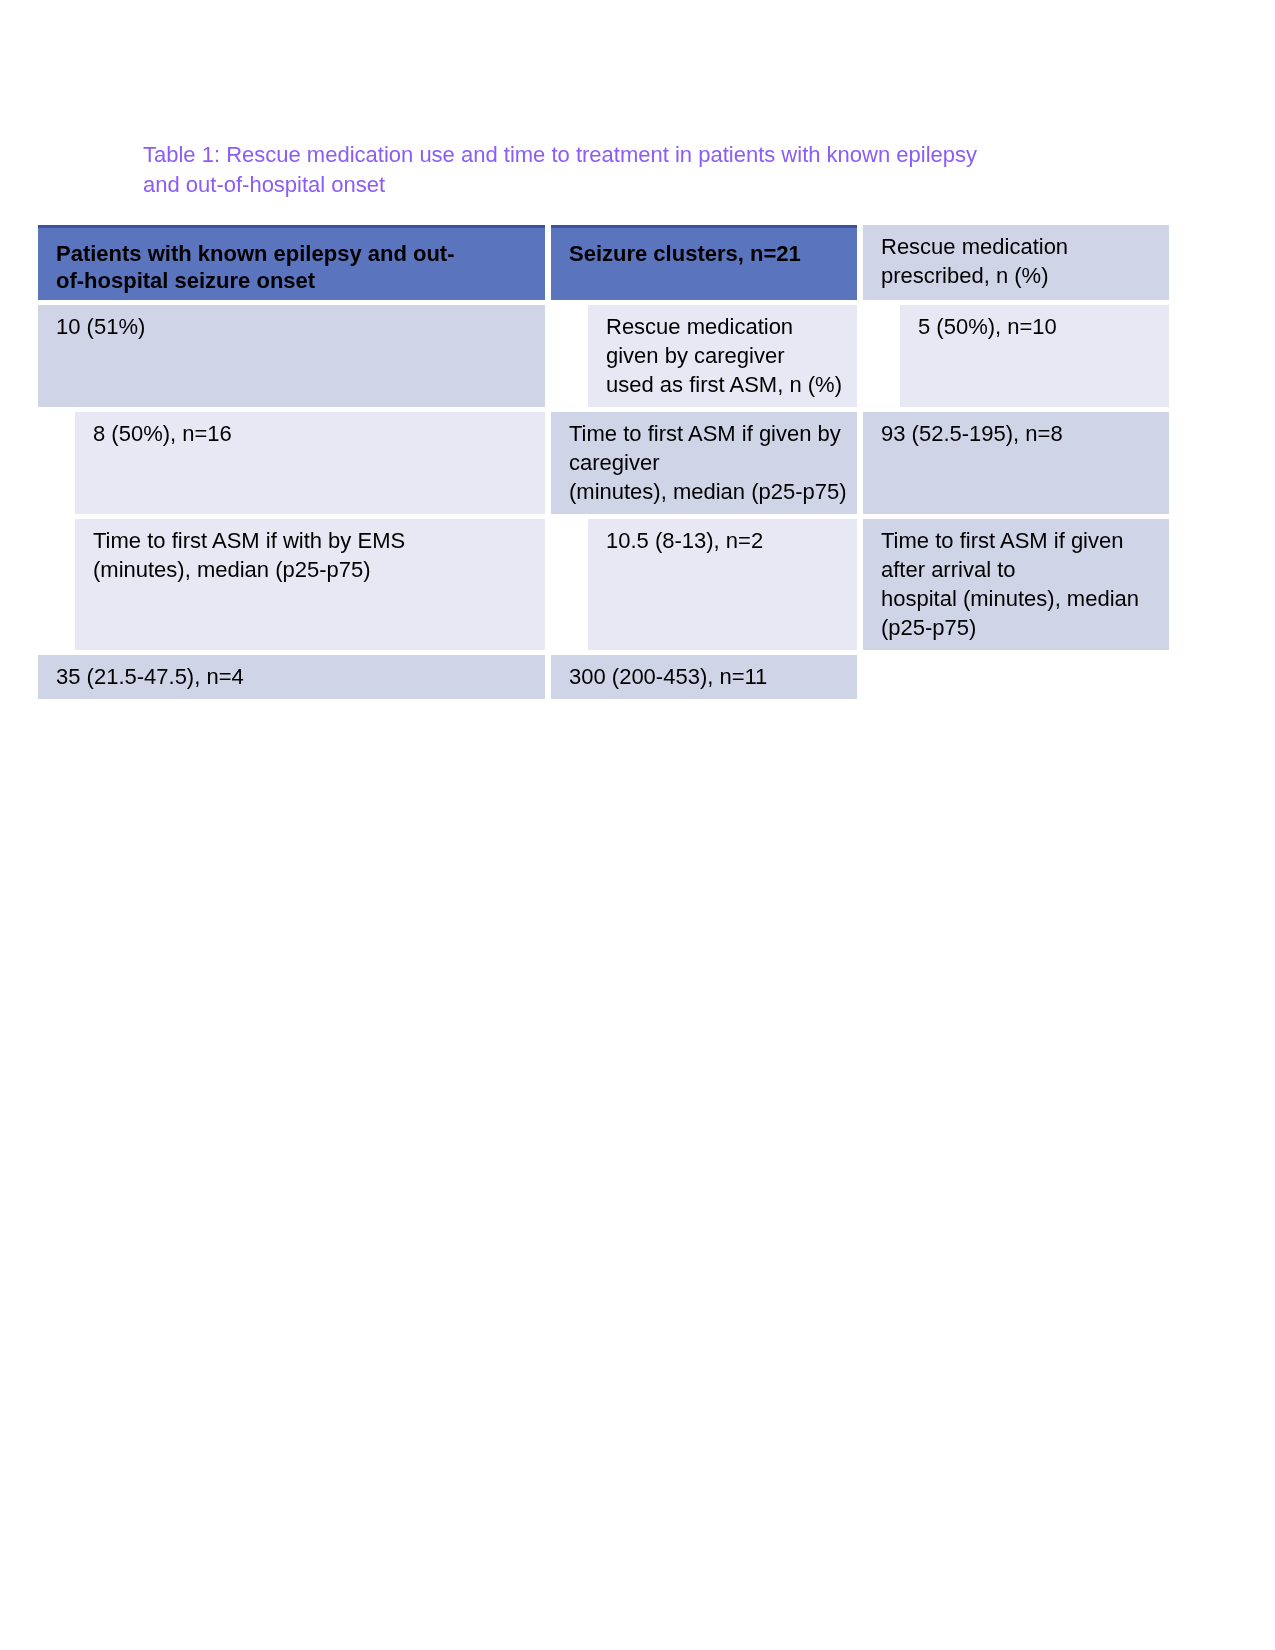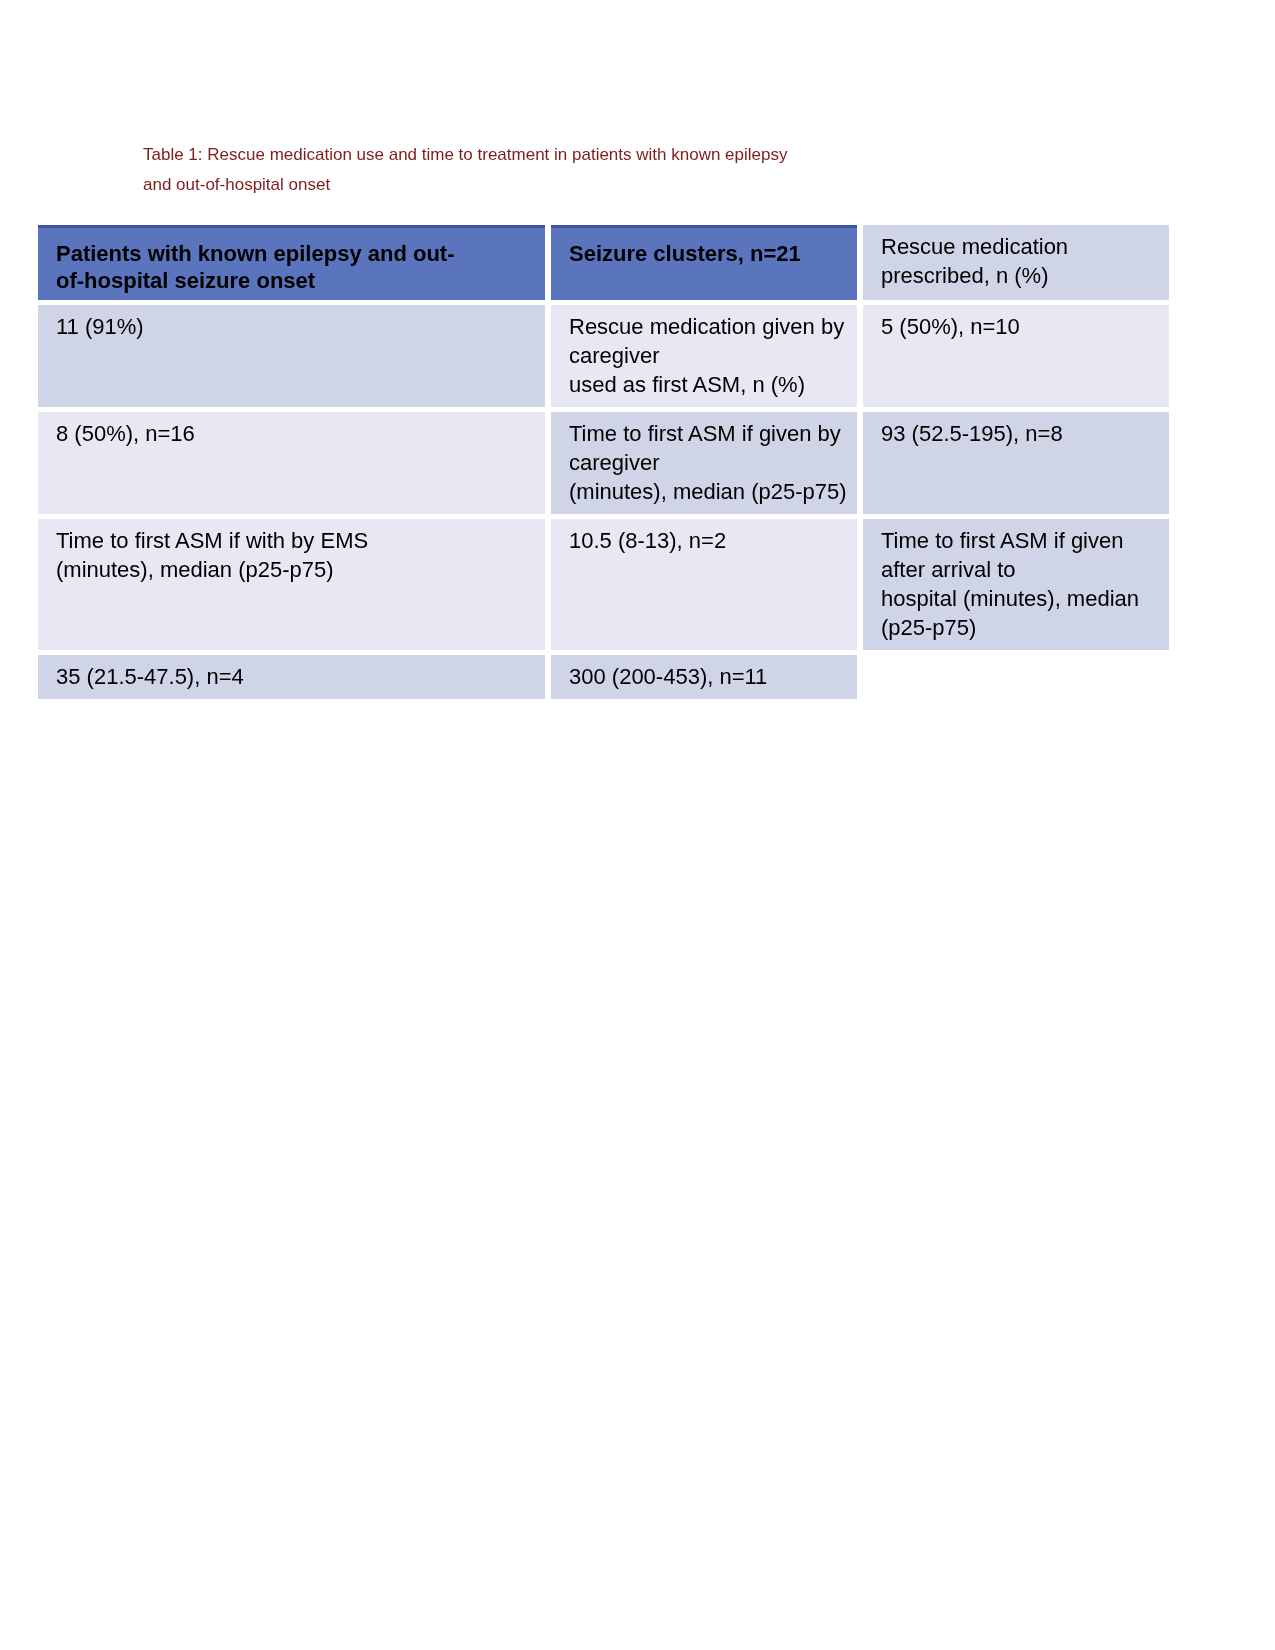--- a/index.html
+++ b/index.html
@@ -14,24 +14,24 @@
     width: 1275px;
     height: 1650px;
     background: #ffffff;
     overflow: hidden;
   }
   .caption {
     position: absolute;
     left: 143px;
     top: 140px;
     width: 960px;
-    font-size: 17px;
+    font-size: 22px;
     line-height: 30px;
     white-space: pre-line;
-    color: #7f1d1d;
+    color: #8b5cf6;
   }
   .data-table {
     position: absolute;
     left: 38px;
     top: 225px;
     width: 1131px;
     display: grid;
     grid-template-columns: 507px 306px 306px;
     column-gap: 6px;
     row-gap: 5px;
@@ -44,38 +44,38 @@
     vertical-align: top;
   }
   .cell.hdr {
     background: #5b74be;
     font-weight: bold;
     padding: 12px 18px 6px 18px;
     line-height: 27px;
     border-top: 3px solid #3e53a0;
   }
   .cell.odd  { background: #d0d4e7; }
-  .cell.even { background: #e7e8f3; }
+  .cell.even { background: #e7e8f3; margin-left: 37px; }
 </style>
 </head>
 <body>
 
 <div class="page">
 
   <div class="caption">Table 1: Rescue medication use and time to treatment in patients with known epilepsy
 and out-of-hospital onset</div>
 
   <div class="data-table">
 
     <div class="cell hdr">Patients with known epilepsy and out-
 of-hospital seizure onset</div>
     <div class="cell hdr">Seizure clusters, n=21</div>
 
     <div class="cell odd">Rescue medication prescribed, n (%)</div>
-    <div class="cell odd">11 (91%)</div>
+    <div class="cell odd">10 (51%)</div>
 
     <div class="cell even">Rescue medication given by caregiver
 used as first ASM, n (%)</div>
     <div class="cell even">5 (50%), n=10</div>
     <div class="cell even">8 (50%), n=16</div>
 
     <div class="cell odd">Time to first ASM if given by caregiver
 (minutes), median (p25-p75)</div>
     <div class="cell odd">93 (52.5-195), n=8</div>
 

